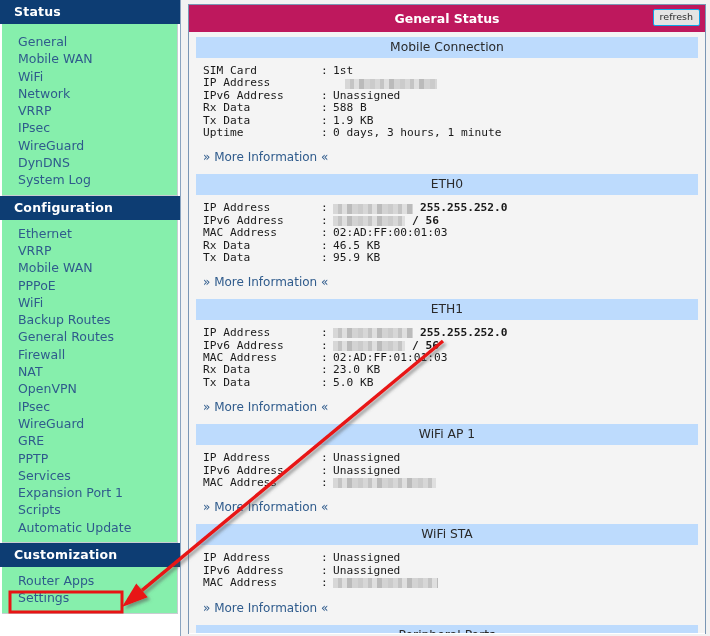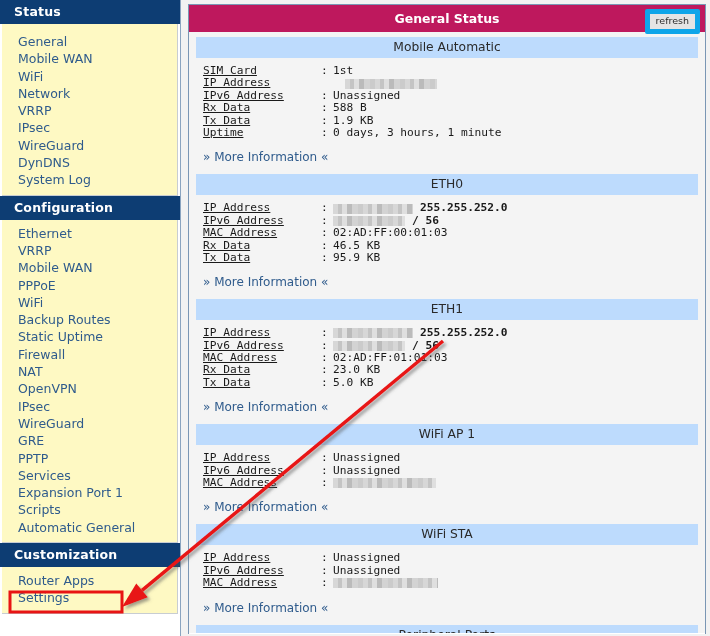--- a/index.html
+++ b/index.html
@@ -26,21 +26,21 @@
     background:#0d3d73;
     color:#ffffff;
     font-weight:bold;
     font-size:12.5px;
     padding:4px 0 4px 14px;
     letter-spacing:.2px;
     line-height:16px;
     font-family:"DejaVu Sans","Liberation Sans",sans-serif;
   }
   .side-list{
-    background:#fef9c3;
+    background:#86efac;
     border:1px solid #c8cdd2;
     border-top:none;
     border-left:none;
     padding:5px 0 6px 0;
     margin:0 2px 0 2px;
   }
   .side-list.first{padding-top:9px;}
   .side-item{
     display:block;
     color:#2f5b8c;
@@ -66,21 +66,21 @@
     color:#ffffff;
     font-weight:bold;
     font-size:12.5px;
     text-align:center;
     padding:6px 0 6px 0;
     line-height:15px;
   }
   #refresh-btn{
     position:absolute;right:5px;top:4px;
     background:#e4e4e4;
-    border:5px solid #0ea5e9;
+    border:1px solid #0ea5e9;
     border-radius:2px;
     color:#2b2b2b;
     font-size:9.5px;
     font-family:"DejaVu Sans","Liberation Sans",sans-serif;
     padding:1px 6px 2px 6px;
     line-height:12px;
     cursor:pointer;
   }
   #panel-body{
     background:#f4f4f4;
@@ -105,21 +105,21 @@
   .kv{
     font-family:"DejaVu Sans Mono","Liberation Mono",monospace;
     font-size:11.2px;
     line-height:12.4px;
     color:#1a1a1a;
     white-space:pre;
     display:flex;
     align-items:center;
     height:12.4px;
   }
-  .kv .k{display:inline-block;width:118px;flex:0 0 118px;text-decoration:underline;}
+  .kv .k{display:inline-block;width:118px;flex:0 0 118px;}
   .kv .sep{display:inline-block;width:12px;flex:0 0 12px;}
   .kv .v{display:inline-block;}
   .kv .mask{
     display:inline-block;
     height:10px;
     vertical-align:middle;
     background:
       repeating-linear-gradient(90deg,
         #d6d6d6 0px,#d6d6d6 5px,
         #c2c2c2 5px,#c2c2c2 9px,
@@ -167,52 +167,52 @@
 
     <div class="side-group">
       <div class="side-head">Configuration</div>
       <div class="side-list">
         <a class="side-item">Ethernet</a>
         <a class="side-item">VRRP</a>
         <a class="side-item">Mobile WAN</a>
         <a class="side-item">PPPoE</a>
         <a class="side-item">WiFi</a>
         <a class="side-item">Backup Routes</a>
-        <a class="side-item">Static Uptime</a>
+        <a class="side-item">General Routes</a>
         <a class="side-item">Firewall</a>
         <a class="side-item">NAT</a>
         <a class="side-item">OpenVPN</a>
         <a class="side-item">IPsec</a>
         <a class="side-item">WireGuard</a>
         <a class="side-item">GRE</a>
         <a class="side-item">PPTP</a>
         <a class="side-item">Services</a>
         <a class="side-item">Expansion Port 1</a>
         <a class="side-item">Scripts</a>
-        <a class="side-item">Automatic General</a>
+        <a class="side-item">Automatic Update</a>
       </div>
     </div>
 
     <div class="side-group">
       <div class="side-head">Customization</div>
       <div class="side-list">
         <a class="side-item">Router Apps</a>
         <a class="side-item">Settings</a>
       </div>
     </div>
 
   </div>
 
   <div id="main">
     <div id="main-title">
       <span>General Status</span>
       <button id="refresh-btn">refresh</button>
     </div>
     <div id="panel-body">
-        <div class="sec-bar">Mobile Automatic</div>
+        <div class="sec-bar">Mobile Connection</div>
         <div class="sec-body">
           <div class="kv"><span class="k">SIM Card</span><span class="sep">:</span><span class="v">1st</span></div>
           <div class="kv"><span class="k">IP Address</span><span class="sep"></span><span style="display: inline-block; width: 12px;"></span><span class="mask" style="width: 92px;"></span></div>
           <div class="kv"><span class="k">IPv6 Address</span><span class="sep">:</span><span class="v">Unassigned</span></div>
           <div class="kv"><span class="k">Rx Data</span><span class="sep">:</span><span class="v">588 B</span></div>
           <div class="kv"><span class="k">Tx Data</span><span class="sep">:</span><span class="v">1.9 KB</span></div>
           <div class="kv"><span class="k">Uptime</span><span class="sep">:</span><span class="v">0 days, 3 hours, 1 minute</span></div>
         </div>
         <a class="more">» More Information «</a>
         <div class="sec-bar">ETH0</div>

